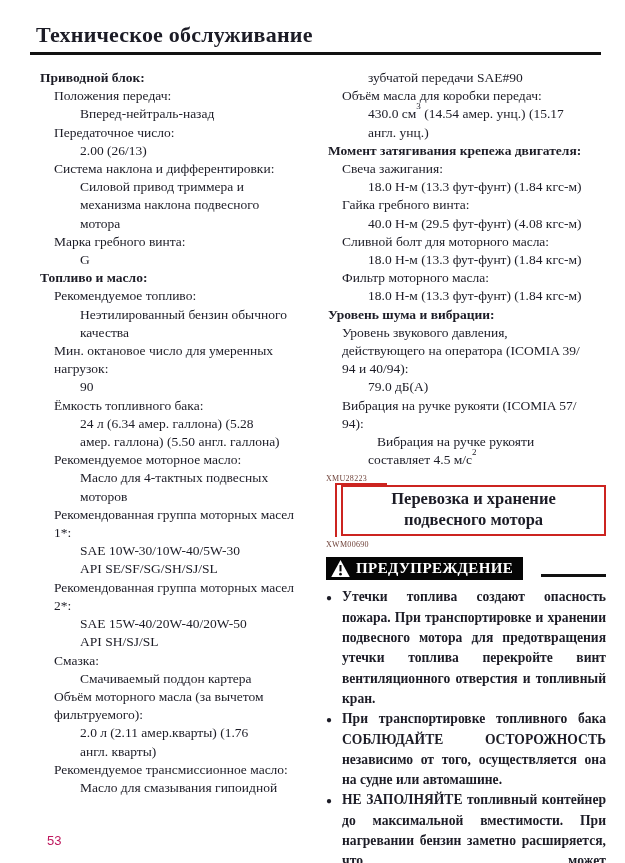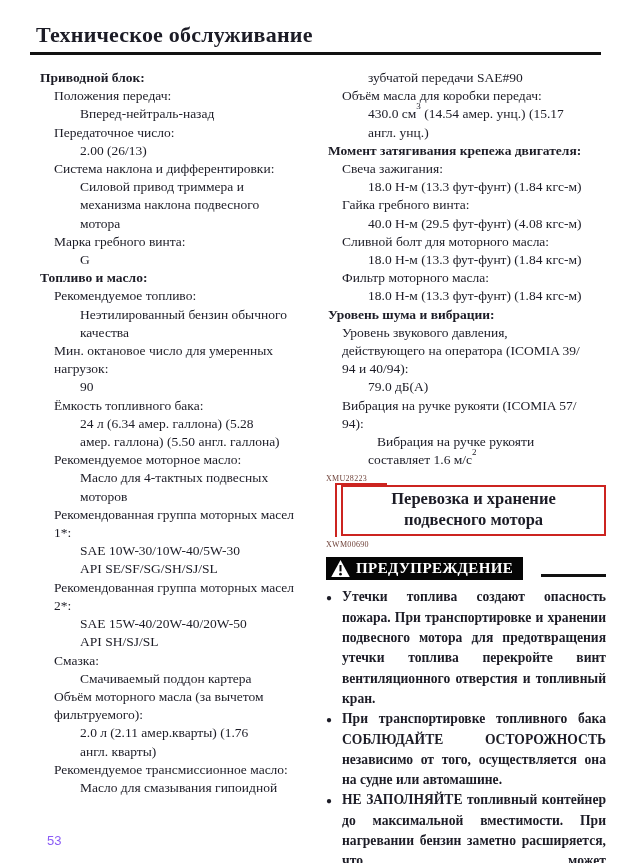--- a/index.html
+++ b/index.html
@@ -124,21 +124,21 @@
     font-size:13.6px;
     line-height:20.3px;
     text-align:justify;
   }
   .bullet:last-child .btext{text-align-last:justify;}
   .page-number{
     position:absolute;
     left:47px;bottom:15px;
     font-family:"Liberation Sans",sans-serif;
     font-size:13px;
-    color:#8b5cf6;
+    color:#be185d;
   }
 </style>
 </head>
 <body>
 
 <div class="page">
 
   <div class="header">
     <h1>Техническое обслуживание</h1>
   </div>
@@ -204,21 +204,21 @@
           <div class="spec-line l1"><span>Фильтр моторного масла:</span></div>
           <div class="spec-line l2"><span>18.0 Н-м (13.3 фут-фунт) (1.84 кгс-м)</span></div>
           <div class="spec-line l0 b"><span>Уровень шума и вибрации:</span></div>
           <div class="spec-line l1"><span>Уровень звукового давления,</span></div>
           <div class="spec-line l1"><span>действующего на оператора (ICOMIA 39/</span></div>
           <div class="spec-line l1"><span>94 и 40/94):</span></div>
           <div class="spec-line l2"><span>79.0 дБ(А)</span></div>
           <div class="spec-line l1"><span>Вибрация на ручке рукояти (ICOMIA 57/</span></div>
           <div class="spec-line l1"><span>94):</span></div>
           <div class="spec-line l3"><span>Вибрация на ручке рукояти</span></div>
-          <div class="spec-line l2"><span>составляет 1.6 м/с</span><sup>2</sup></div>
+          <div class="spec-line l2"><span>составляет 4.5 м/с</span><sup>2</sup></div>
         </div>
 
       <div class="code">XMU28223</div>
 
       <div class="redbox-wrap">
         <div class="red-hline"></div>
         <div class="red-vline"></div>
         <div class="red-box">
           <div>Перевозка и хранение</div>
           <div>подвесного мотора</div>

